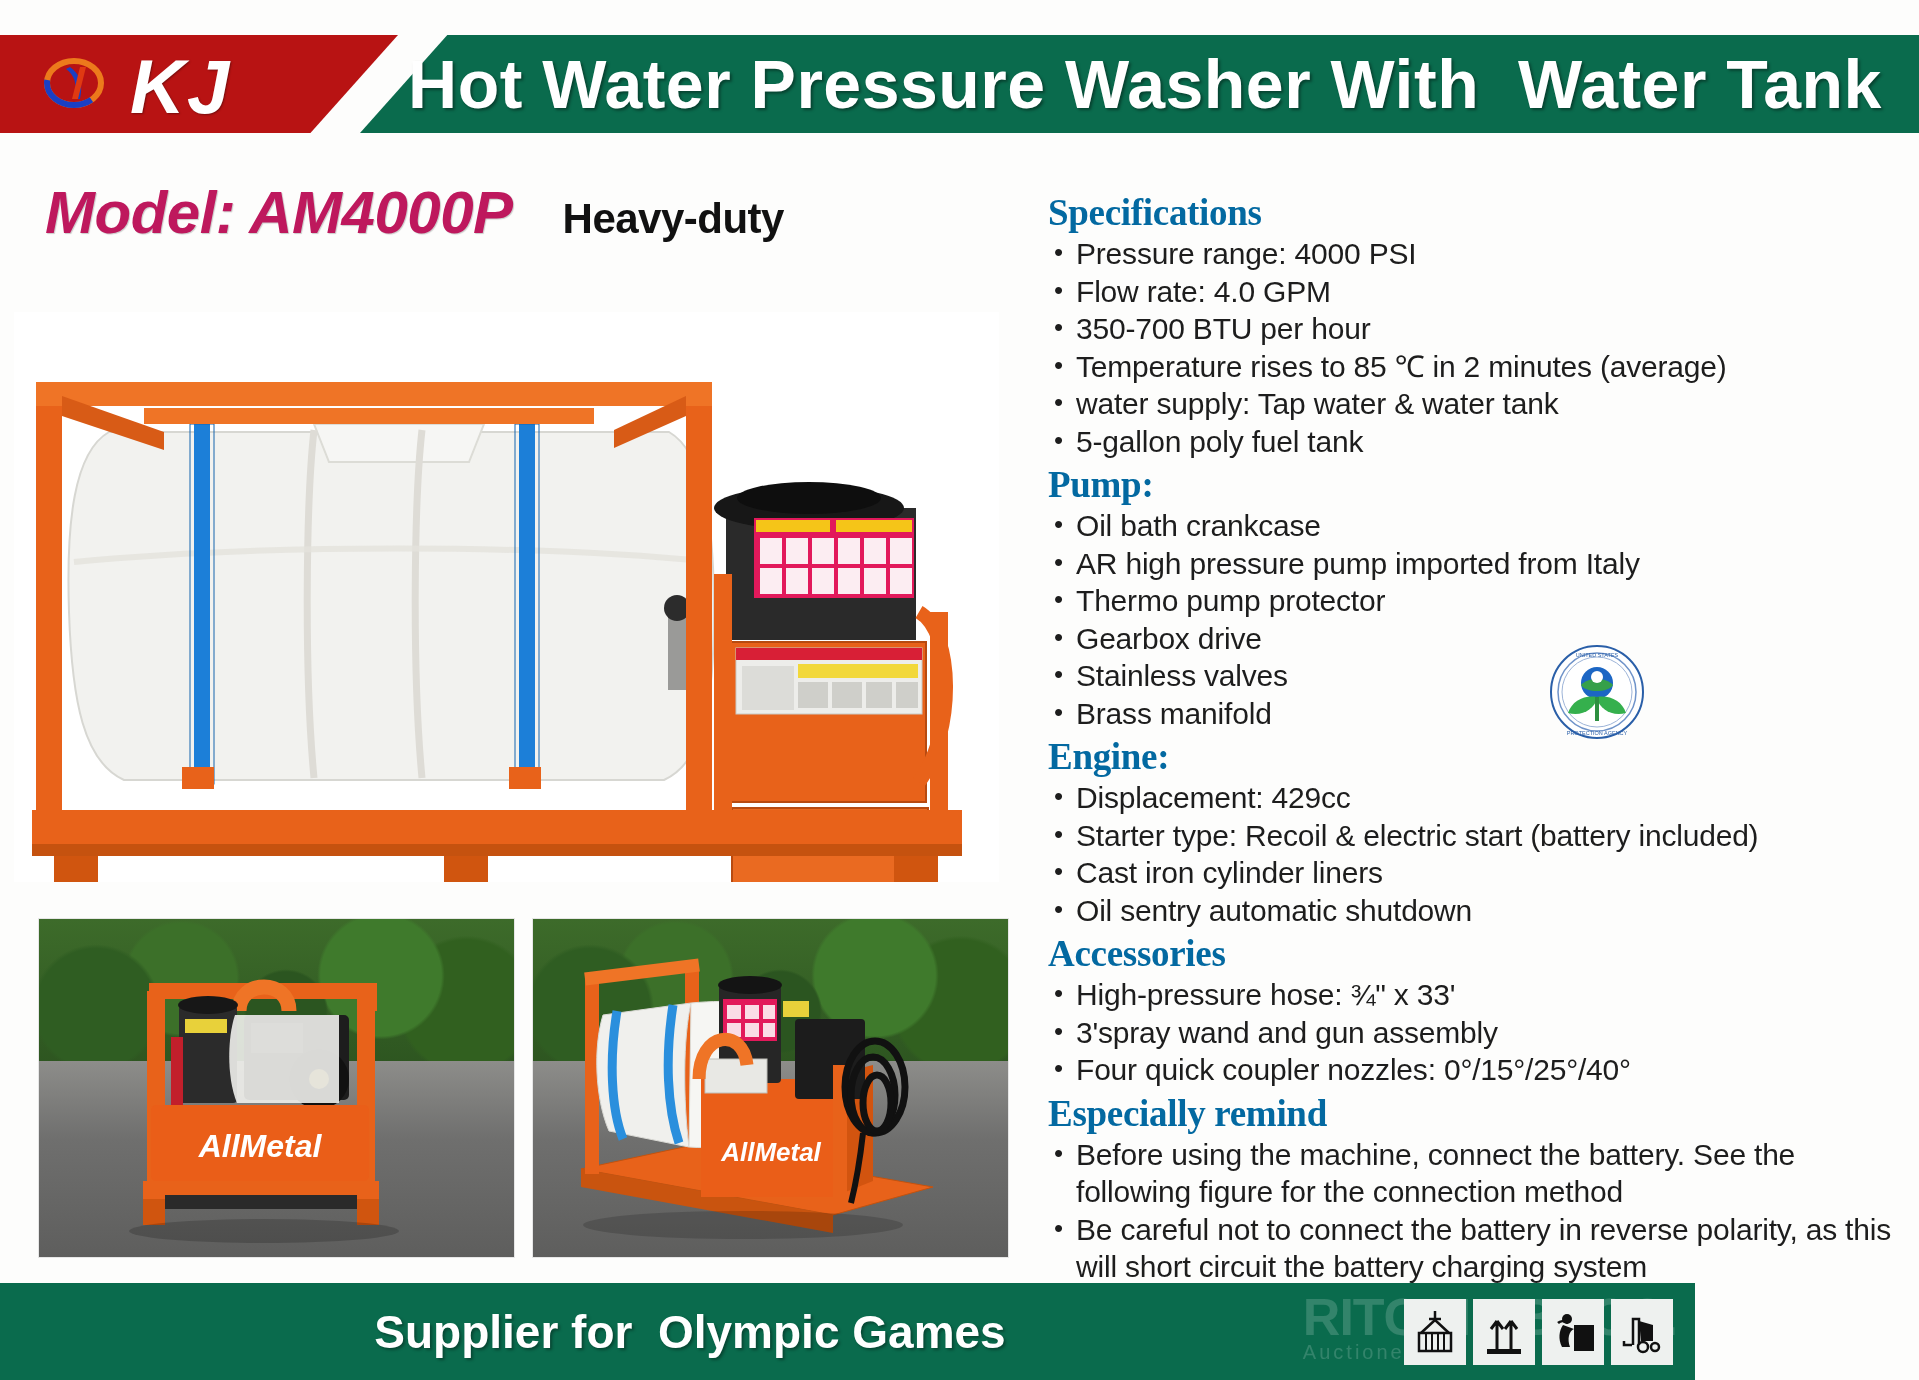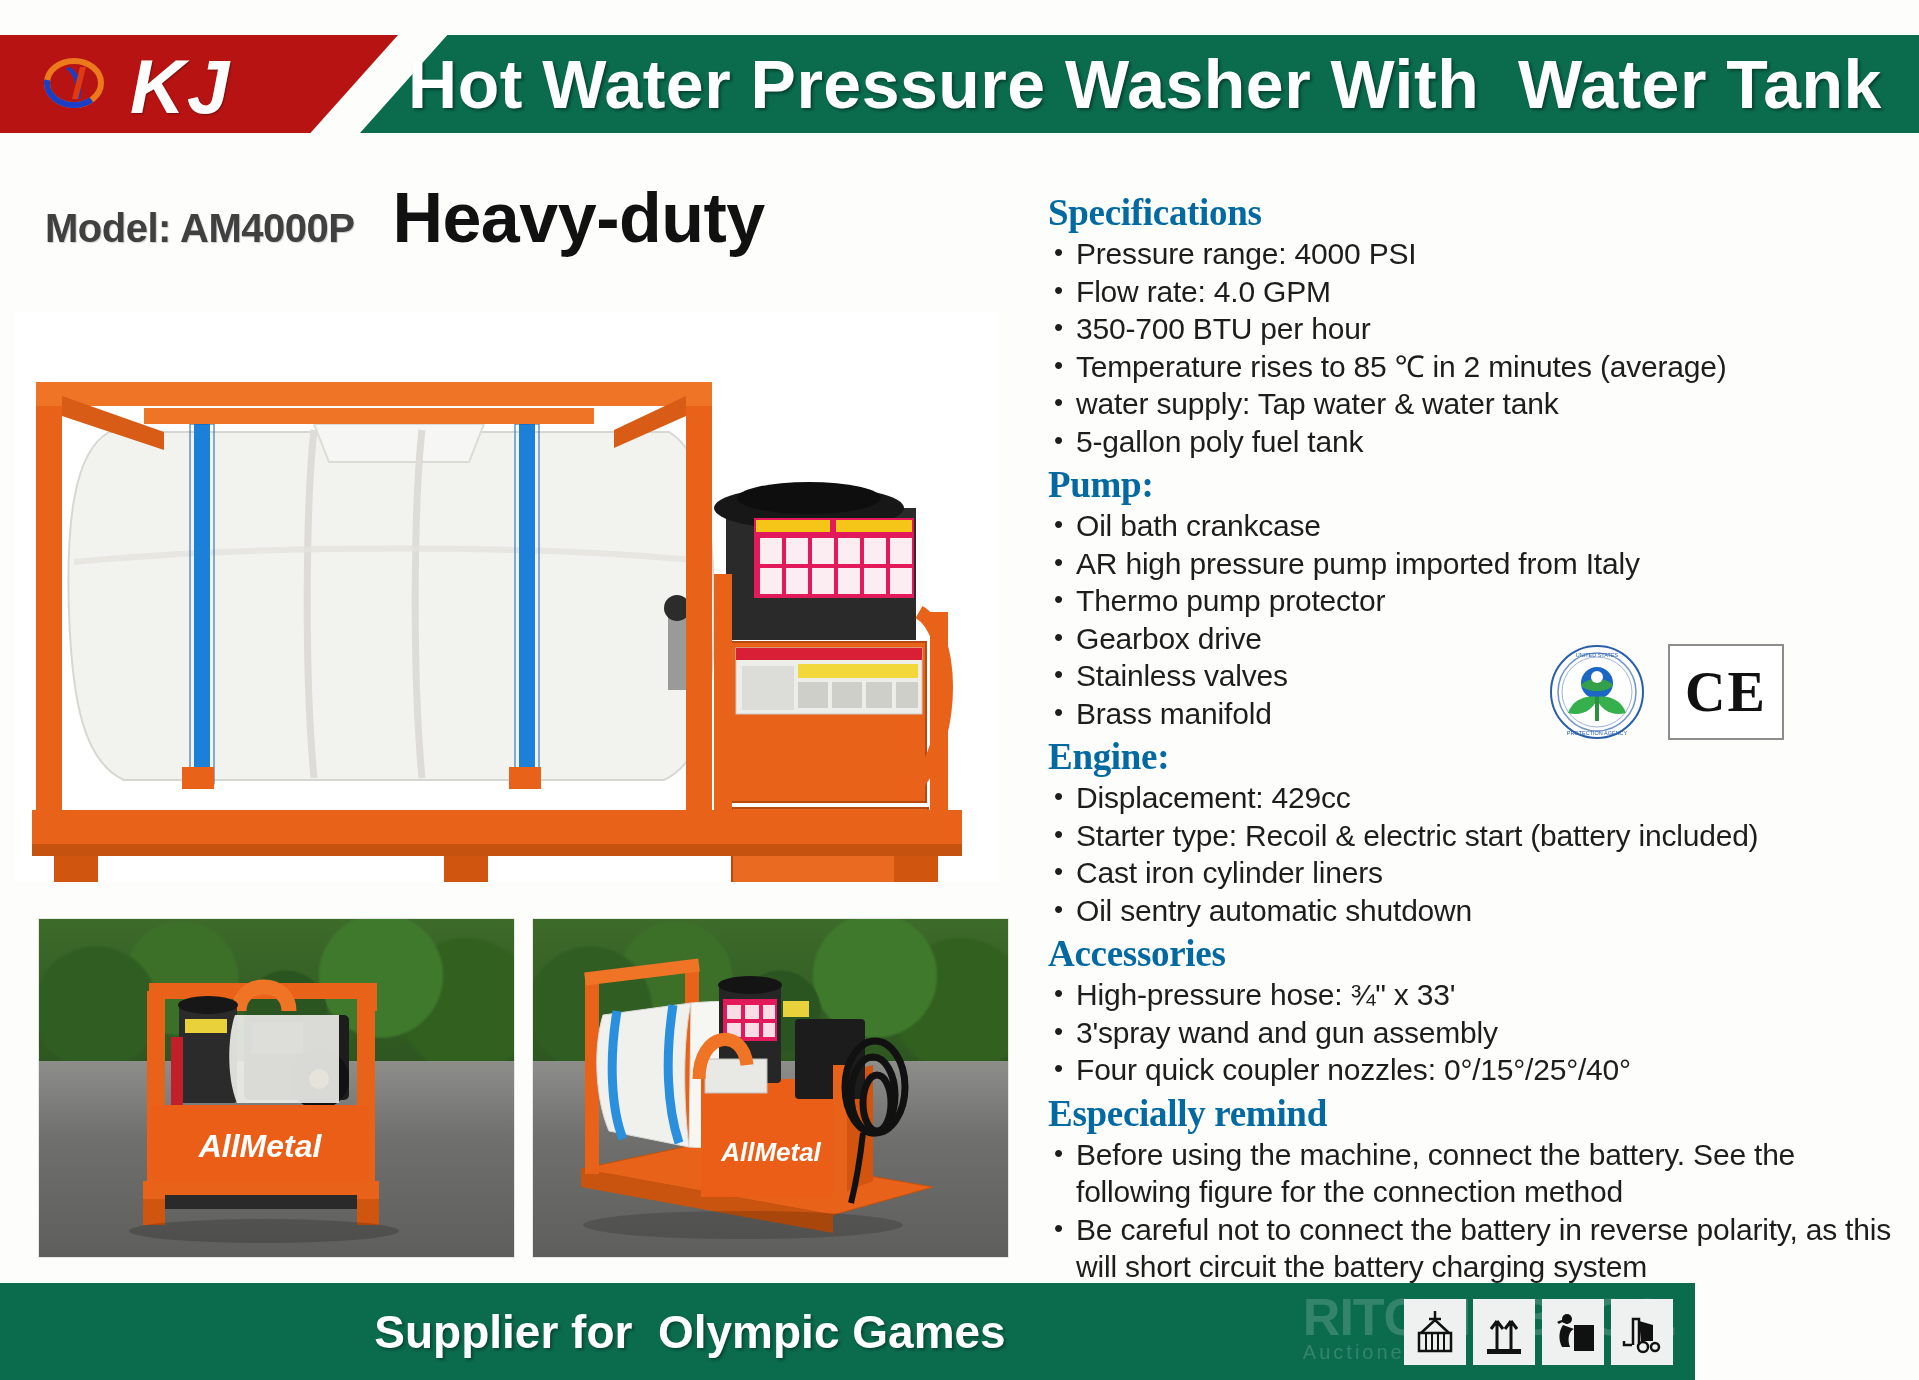--- a/index.html
+++ b/index.html
@@ -40,25 +40,26 @@
     text-shadow:2px 2px 3px rgba(0,0,0,0.4);
     white-space:pre;
   }
 
   
   .model-line{
     position:absolute;left:45px;top:178px;z-index:4;
     display:flex;align-items:baseline;white-space:pre;
   }
   .model-red{
-    color:#404040;font-size:40px;font-weight:bold;letter-spacing:-0.5px;
+    color:#be185d;font-size:60px;font-weight:bold;letter-spacing:-0.5px;
     text-shadow:1px 1px 1px rgba(0,0,0,0.2);
+    font-style:italic;
   }
   .model-black{
-    color:#111111;font-size:70px;font-weight:bold;margin-left:38px;
+    color:#111111;font-size:42px;font-weight:bold;margin-left:50px;
     letter-spacing:-0.5px;
   }
 
   
   .photo-main{
     position:absolute;left:14px;top:312px;width:985px;height:570px;
     background:#ffffff;overflow:hidden;
   }
   .photo-sub-a{
     position:absolute;left:38px;top:918px;width:475px;height:338px;
@@ -393,23 +394,20 @@
         <circle cx="49" cy="49" r="35" fill="none" stroke="#9db4d8" stroke-width="1"></circle>
         <circle cx="49" cy="40" r="16" fill="#1c66c4"></circle>
         <path d="M33 42 C40 34, 58 34, 65 42 C60 50, 38 50, 33 42 Z" fill="#35a04a"></path>
         <circle cx="49" cy="34" r="6" fill="#ffffff"></circle>
         <path d="M49 54 C36 52, 24 58, 20 70 C34 74, 46 66, 49 56 Z" fill="#35b04d"></path>
         <path d="M49 54 C62 52, 74 58, 78 70 C64 74, 52 66, 49 56 Z" fill="#35b04d"></path>
         <path d="M49 54 L49 78" stroke="#2d8f40" stroke-width="4"></path>
         <text x="49" y="14" font-size="5.5" fill="#2a5fa8" text-anchor="middle" font-family="Liberation Sans, sans-serif">UNITED STATES</text>
         <text x="49" y="92" font-size="5.5" fill="#2a5fa8" text-anchor="middle" font-family="Liberation Sans, sans-serif">PROTECTION AGENCY</text>
       </svg>
-    </span>
-    <span class="ce-box">
-      <span class="ce-glyph">CE</span>
     </span>
   </div>
 
   <div class="footer">
     <div class="footer-text">Supplier for  Olympic Games</div>
 
     <div class="watermark">
       <span>RITCHIE BROS.</span>
       <small>Auctioneers</small>
     </div>

